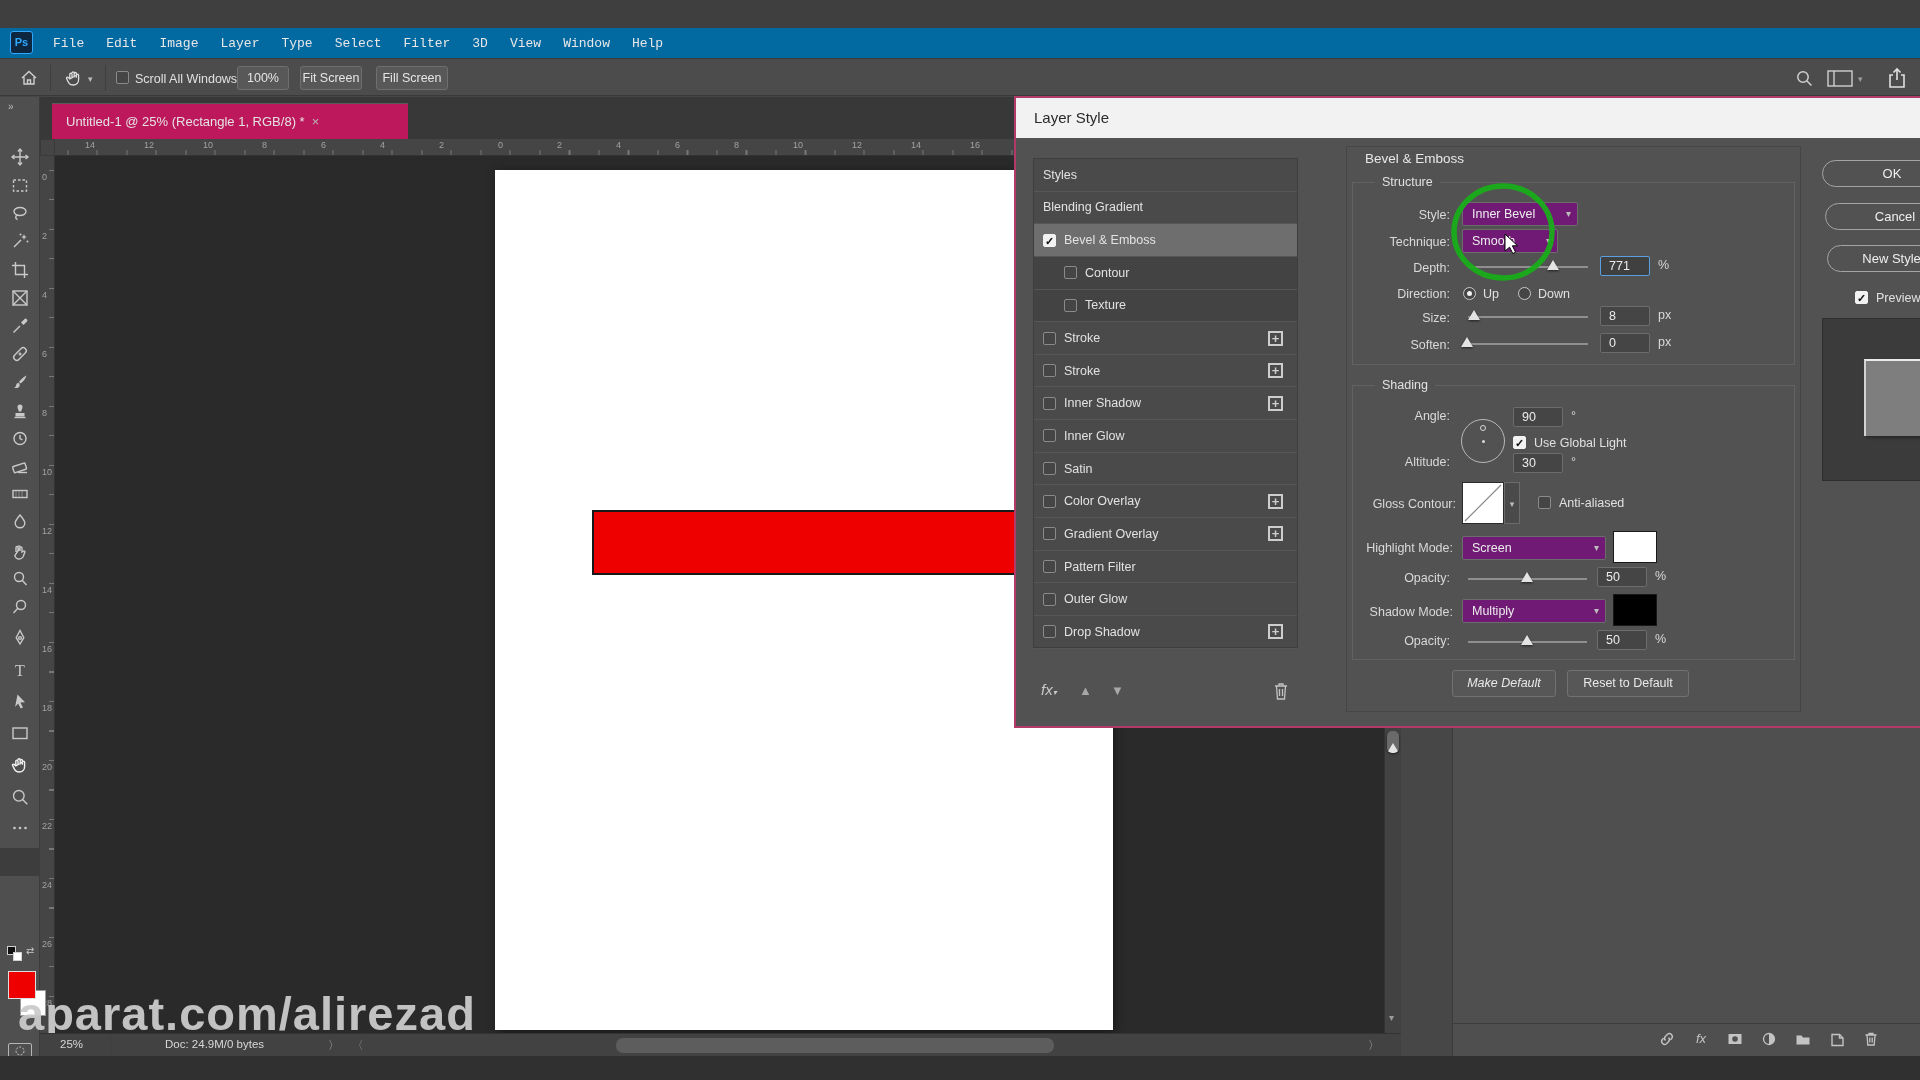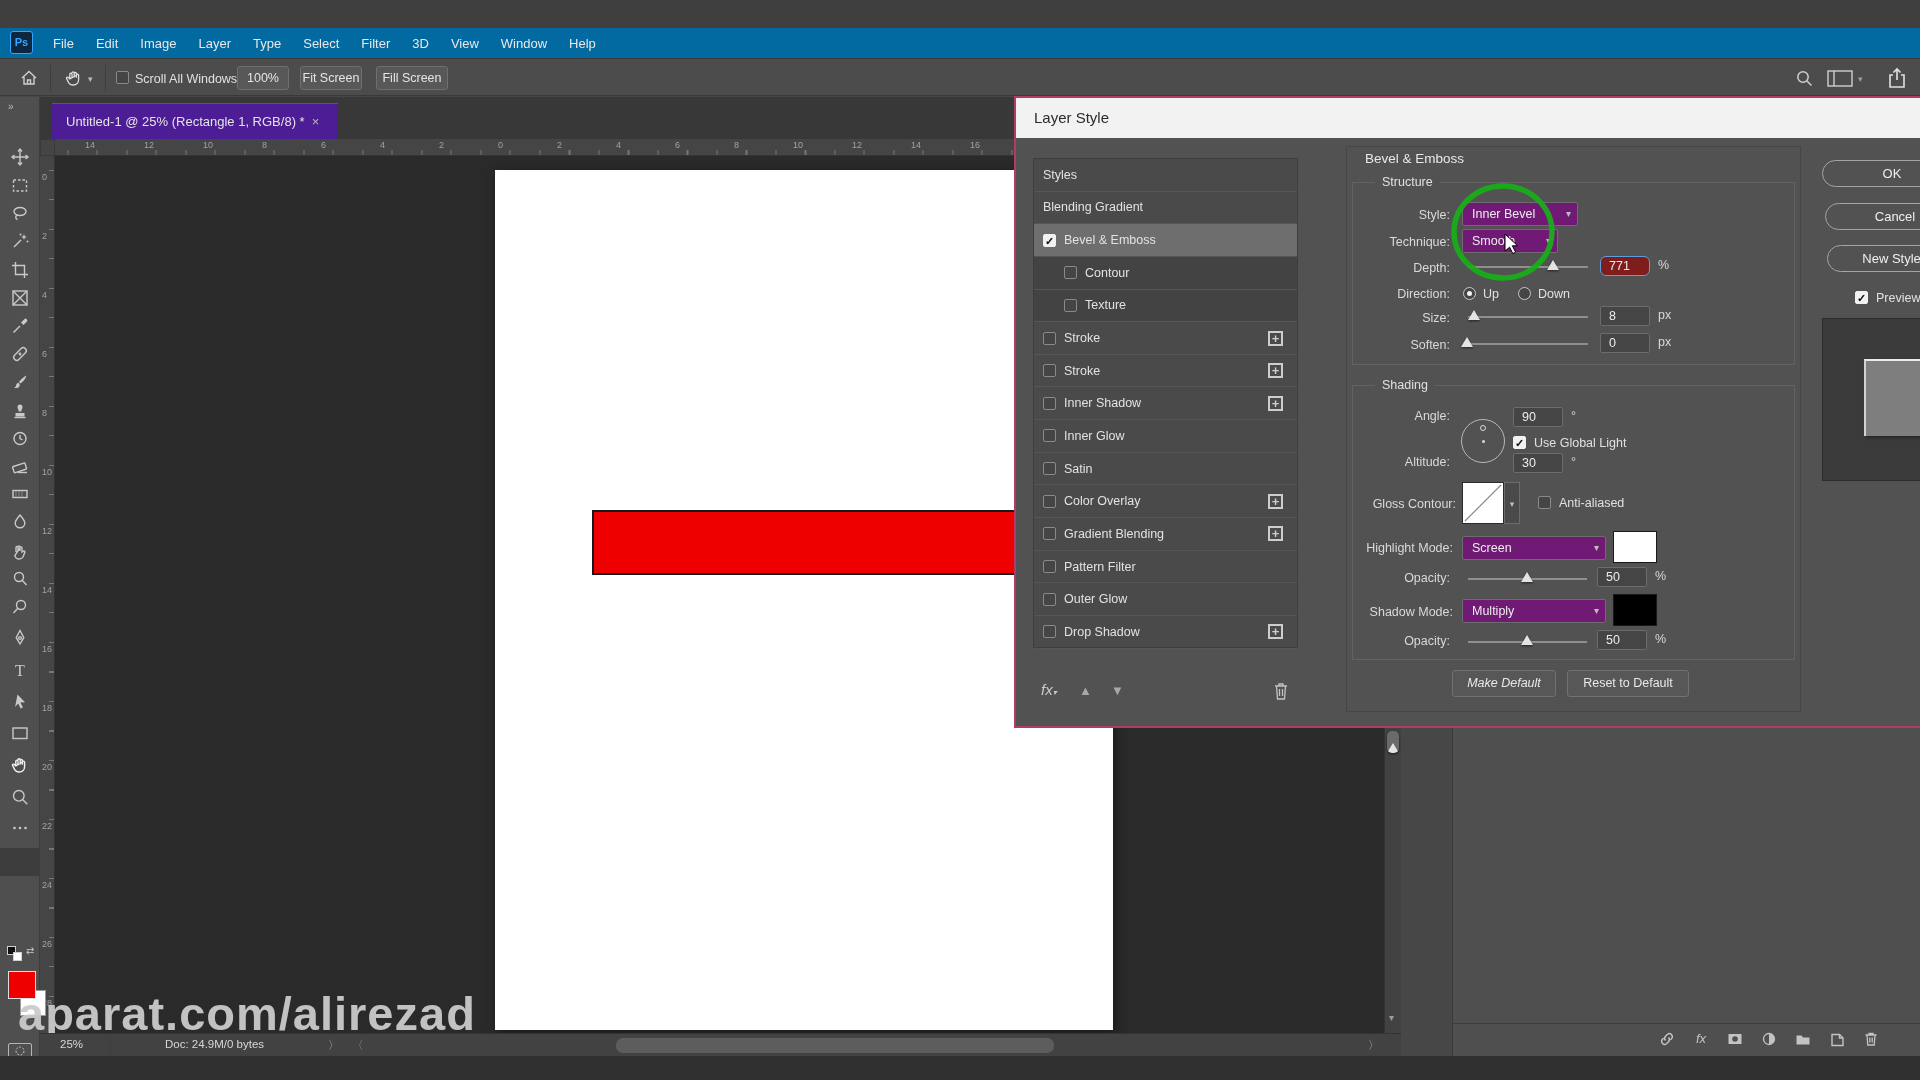--- a/index.html
+++ b/index.html
@@ -10,21 +10,21 @@
     color:#e2e2e2; -webkit-font-smoothing:antialiased;
   }
   .abs { position:absolute; }
 
   
   #titlebar { left:0; top:0; width:1920px; height:28px; background:#3f3f3f; }
   #menubar  { left:0; top:28px; width:1920px; height:30px; background:#0369a1; }
   #ps-logo { left:10px; top:3px; width:23px; height:23px; background:#0d2740;
     border:1px solid #31a8ff; border-radius:3px; color:#31a8ff; font-size:11px;
     font-weight:bold; text-align:center; line-height:21px; }
-  #menu-items { left:42px; top:0; height:30px; display:flex; align-items:center; }
+  #menu-items { left:42px; top:0; height:30px; display:flex; align-items:center;font-family:Liberation Mono, monospace; }
   #menu-items span { padding:0 11px; font-size:13px; color:#e8e8e8; }
   .winctl { top:32px; color:#cfcfcf; font-size:14px; line-height:14px; }
   #btn-restore span { display:inline-block; width:9px; height:9px; border:1.5px solid #cfcfcf; }
   #btn-restore span.b { margin-left:-6px; margin-top:4px; background:#4c4c4c; }
 
   #optionsbar { left:0; top:58px; width:1920px; height:38px; background:#4c4c4c;
     border-top:1px solid #3b3b3b; border-bottom:1px solid #393939; }
   .opt-btn { position:absolute; top:7px; height:24px; background:#585858;
     border:1px solid #6f6f6f; border-radius:3px; font-size:12.5px; color:#e5e5e5;
     text-align:center; line-height:22px; }
@@ -41,21 +41,21 @@
   #toolbar .chev { position:absolute; left:8px; top:4px; color:#bdbdbd; font-size:10px; letter-spacing:-1px; }
   .tool { position:absolute; left:8px; width:24px; height:24px; }
   #tool-sel-bg { position:absolute; left:0; top:751px; width:40px; height:28px; background:#3d3d3d; }
   #fg-swatch { left:8px; top:874px; width:28px; height:28px; border:1px solid #dedede; z-index:2; }
   #bg-swatch { left:20px; top:893px; width:26px; height:26px; background:#fff; border:1px solid #9a9a9a; }
   .mini-sq { position:absolute; width:9px; height:9px; border:1px solid #cfcfcf; }
   .tb-btn { position:absolute; left:8px; width:24px; height:16px; border:1px solid #b5b5b5; border-radius:2px; }
 
   
   #tabbar { left:40px; top:97px; width:1361px; height:42px; background:#383838; }
-  #doc-tab { left:52px; top:103px; width:286px; height:36px; background:#4c1d95;
+  #doc-tab { left:52px; top:103px; width:356px; height:36px; background:#be185d;
     border-top:1px solid #5a5a5a; font-size:13px; color:#e3e3e3; line-height:36px;
     padding-left:14px; white-space:nowrap; }
   #doc-tab .x { color:#b9b9b9; margin-left:7px; font-size:13px; }
   #ruler-corner { left:40px; top:139px; width:15px; height:17px; background:#454545; border:1px solid #3a3a3a; }
   #ruler-h { left:55px; top:139px; width:1346px; height:17px; background:#454545; border-bottom:1px solid #333; }
   #ruler-h .ticks { position:absolute; left:0; bottom:0; width:100%; height:5px;
     background:repeating-linear-gradient(to right,#777 0 1px,transparent 1px 29.5px);
     background-position:12.5px 0; }
   #ruler-h span { position:absolute; top:1px; font-size:9px; color:#a2a2a2; }
   #ruler-v { left:40px; top:156px; width:15px; height:877px; background:#454545; border-right:1px solid #333; }
@@ -120,21 +120,21 @@
   .dd { position:absolute; height:24px; background:#701a75; border:1px solid #6c6c6c;
     border-radius:2px; font-size:12.5px; color:#ececec; line-height:22px; padding-left:9px; }
   .dd .car { position:absolute; right:6px; top:0; color:#bdbdbd; font-size:10px; }
   .track { position:absolute; height:2px; background:#8f8f8f; }
   .thumb { position:absolute; width:0; height:0; border-left:6px solid transparent;
     border-right:6px solid transparent; border-bottom:10px solid #e3e3e3;
     filter:drop-shadow(0 1px 1px rgba(0,0,0,.6)); }
   .valbox { position:absolute; width:50px; height:20px; background:#454545;
     border:1px solid #6c6c6c; border-radius:2px; font-size:12.5px; color:#ececec;
     line-height:18px; padding-left:8px; }
-  .valbox.sel { background:#7f1d1d; border-color:#5c9fe0;border-radius:6px; }
+  .valbox.sel { background:#404040; border-color:#5c9fe0; }
   .unit { position:absolute; font-size:12.5px; color:#d9d9d9; }
   .radio { position:absolute; width:13px; height:13px; border:1px solid #c9c9c9;
     border-radius:50%; background:#454545; }
   .radio.on::after { content:""; position:absolute; left:3px; top:3px; width:5px;
     height:5px; border-radius:50%; background:#f2f2f2; }
   .rlabel { position:absolute; font-size:12.5px; color:#e0e0e0; }
   .pswatch { position:absolute; border:1px solid #191919; }
   .pillbtn { position:absolute; width:140px; height:27px; border:1px solid #a5a5a5;
     border-radius:14px; font-size:13px; color:#efefef; text-align:center; line-height:25px; }
   .sqbtn { position:absolute; height:27px; background:#575757; border:1px solid #717171;
@@ -468,21 +468,21 @@
             <span class="cb"></span>
             <span>Satin</span>
           </div>
           <div class="style-row">
             <span class="cb"></span>
             <span>Color Overlay</span>
             <span class="plus">+</span>
           </div>
           <div class="style-row">
             <span class="cb"></span>
-            <span>Gradient Blending</span>
+            <span>Gradient Overlay</span>
             <span class="plus">+</span>
           </div>
           <div class="style-row">
             <span class="cb"></span>
             <span>Pattern Filter</span>
           </div>
           <div class="style-row">
             <span class="cb"></span>
             <span>Outer Glow</span>
           </div>

